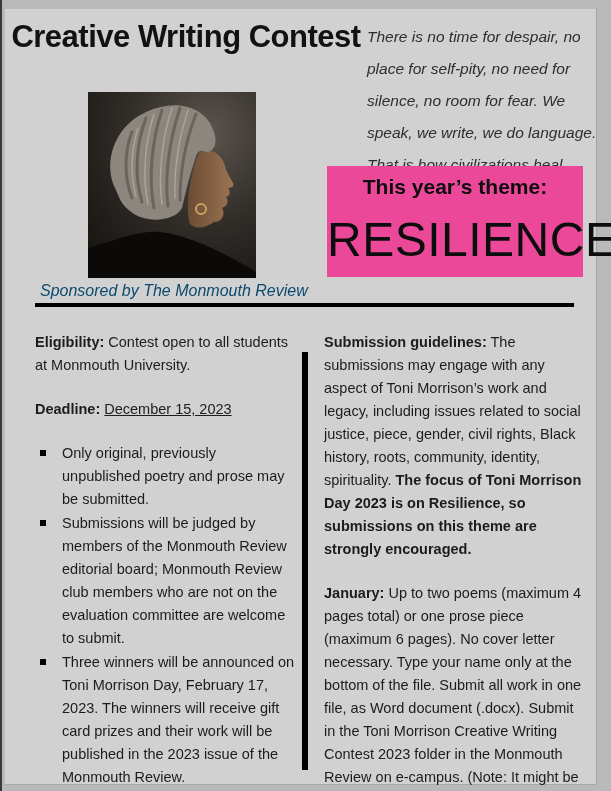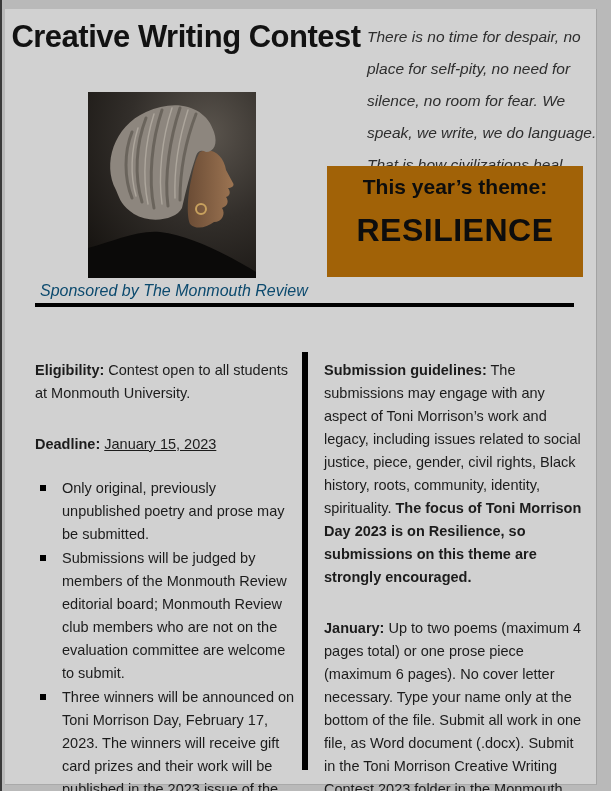--- a/index.html
+++ b/index.html
@@ -13,31 +13,31 @@
   .title-line1 { font-size:22px; font-weight:bold; white-space:nowrap; letter-spacing:-0.3px; }
   .title-line1 sup { font-size:13px; }
   .title-line2 { font-size:31px; font-weight:bold; white-space:nowrap; letter-spacing:-0.5px; margin-top:3px; }
 
   .quote { position:absolute; left:367px; top:21px; width:241px; font-size:15.5px; font-style:italic; line-height:32px; color:#2e2e2e; }
   .quote-attr { margin-top:9px; }
 
   .photo { position:absolute; left:88px; top:92px; width:168px; height:186px; }
   .photo svg { display:block; }
 
-  .theme-box { position:absolute; left:327px; top:166px; width:256px; height:111px; background:#a16207; text-align:center; color:#0d0d0d; }
+  .theme-box { position:absolute; left:327px; top:166px; width:256px; height:111px; background:#ec4899; text-align:center; color:#0d0d0d; }
   .theme-label { font-size:21px; font-weight:bold; margin-top:9px; }
-  .theme-value { font-size:32px; font-weight:bold; margin-top:13px; letter-spacing:0.5px; }
+  .theme-value { font-size:48px; font-weight:normal; margin-top:13px; letter-spacing:0.5px; }
 
   .sponsor { position:absolute; left:40px; top:282px; font-size:16px; font-style:italic; color:#0c4a6e; }
   .hrule { position:absolute; left:35px; top:303px; width:539px; height:4px; background:#000; }
 
   .col { position:absolute; top:331px; font-size:14.5px; line-height:23px; color:#1c1c1c; }
   .col-left { left:35px; width:260px; }
   .col-right { left:324px; width:264px; }
-  .para { margin-bottom:21px;margin-top:28px; }
+  .para { margin-bottom:21px; }
   .para b { font-weight:bold; }
   .underline { text-decoration:underline; margin-left:4px; }
 
   .bullets { list-style:none; margin-top:0; }
   .bullets li { position:relative; padding-left:27px; margin-bottom:1px; }
   .bullets li .sq { position:absolute; left:5px; top:8px; width:6px; height:6px; background:#000; }
 
   .vdivider { position:absolute; left:302px; top:352px; width:6px; height:418px; background:#000; }
 </style>
 </head>
@@ -93,21 +93,21 @@
   <div class="theme-box">
     <div class="theme-label">This year’s theme:</div>
     <div class="theme-value">RESILIENCE</div>
   </div>
 
   <div class="sponsor">Sponsored by The Monmouth Review</div>
   <div class="hrule"></div>
 
   <div class="col col-left">
     <p class="para"><b>Eligibility:</b><span> Contest open to all students at Monmouth University.</span></p>
-    <p class="para"><b>Deadline:</b><span class="underline">January 15, 2023</span></p>
+    <p class="para"><b>Deadline:</b><span class="underline">December 15, 2023</span></p>
     <ul class="bullets">
       <li><span class="sq"></span><span>Only original, previously unpublished poetry and prose may be submitted.</span></li>
       <li><span class="sq"></span><span>Submissions will be judged by members of the Monmouth Review editorial board; Monmouth Review club members who are not on the evaluation committee are welcome to submit.</span></li>
       <li><span class="sq"></span><span>Three winners will be announced on Toni Morrison Day, February 17, 2023. The winners will receive gift card prizes and their work will be published in the 2023 issue of the Monmouth Review.</span></li>
     </ul>
   </div>
 
   <div class="vdivider"></div>
 
   <div class="col col-right">

